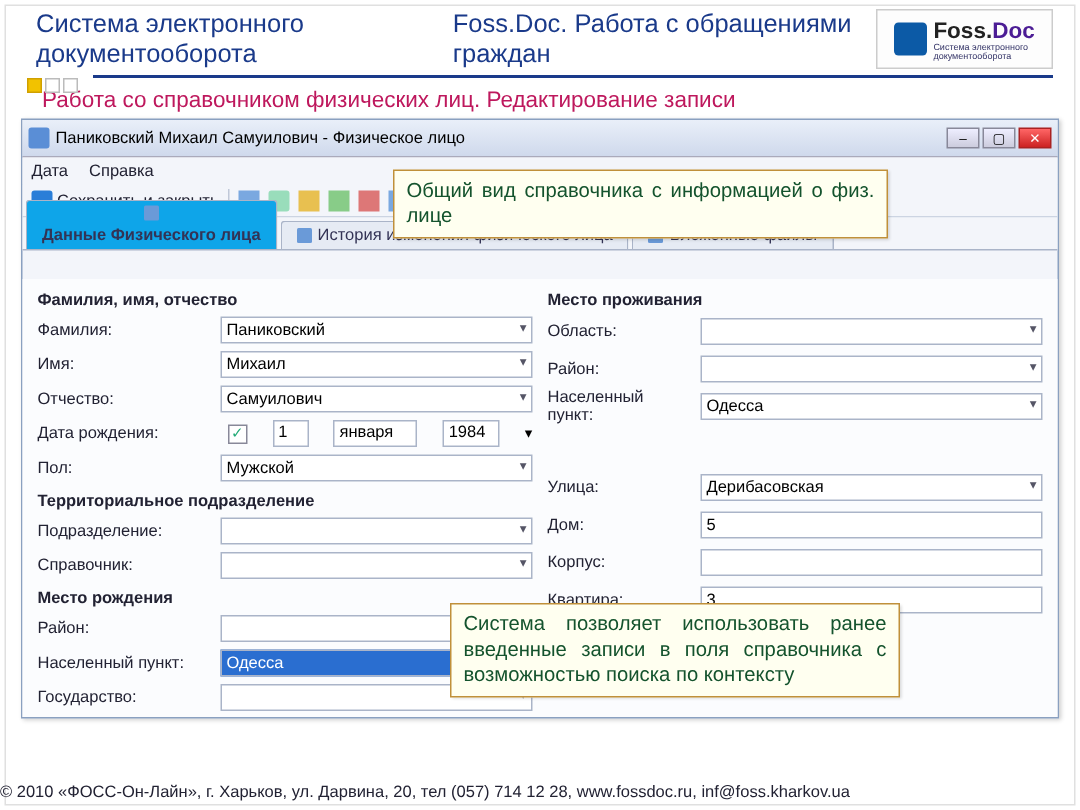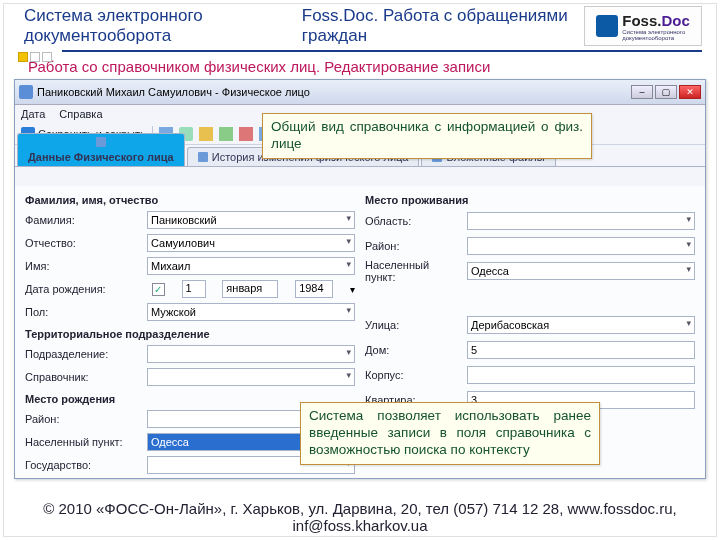--- a/index.html
+++ b/index.html
@@ -79,21 +79,21 @@
 
   .callout{
     position:absolute; background:#fffff0; border:1.5px solid #c0903a;
     padding:5px 8px; font-size:13.5px; color:#14532d; line-height:1.25;
     box-shadow:1px 1px 2px rgba(0,0,0,.15);
     text-align: justify;
   }
   .callout.c1{ left:262px; top:113px; width:330px;}
   .callout.c2{ left:300px; top:402px; width:300px;}
 
-  .footer{ position:absolute; left:0; right:0; bottom:6px; text-align:center; font-size:15px; color:#223;}
+  .footer{ position:absolute; left:0; right:0; bottom:6px; font-size:11px; color:#223;}
 </style>
 </head>
 <body>
 
 <div class="slide-border"></div>
 
 <div class="header">
   <div class="title-block">
     <div class="title-line">Система электронного документооборота</div>
     <div class="title-line">Foss.Doc. Работа с обращениями граждан</div>
@@ -160,26 +160,26 @@
   </div>
 
   <div class="form-area">
     <div class="col">
       <div class="section-label">Фамилия, имя, отчество</div>
       <div class="row">
           <span class="lbl">Фамилия:</span>
           <div class="inp sel">Паниковский</div>
         </div>
       <div class="row">
+          <span class="lbl">Имя:</span>
+          <div class="inp sel">Михаил</div>
+        </div>
+      <div class="row">
           <span class="lbl">Отчество:</span>
           <div class="inp sel">Самуилович</div>
-        </div>
-      <div class="row">
-          <span class="lbl">Имя:</span>
-          <div class="inp sel">Михаил</div>
         </div>
       <div class="row">
         <span class="lbl">Дата рождения:</span>
         <span class="chk">✓</span>
         <span class="dateinp" style="width:24px">1</span>
         <span class="dateinp" style="width:56px">января</span>
         <span class="dateinp" style="width:38px">1984</span>
         <span style="font-size:10px">▾</span>
       </div>
       <div class="row">

